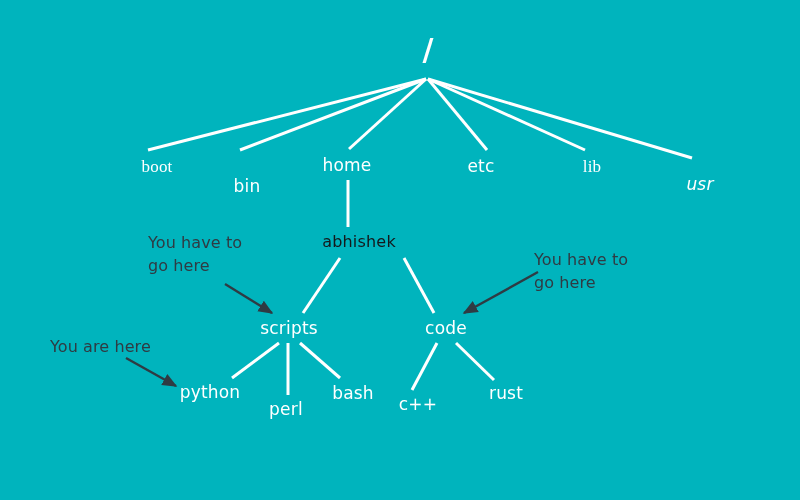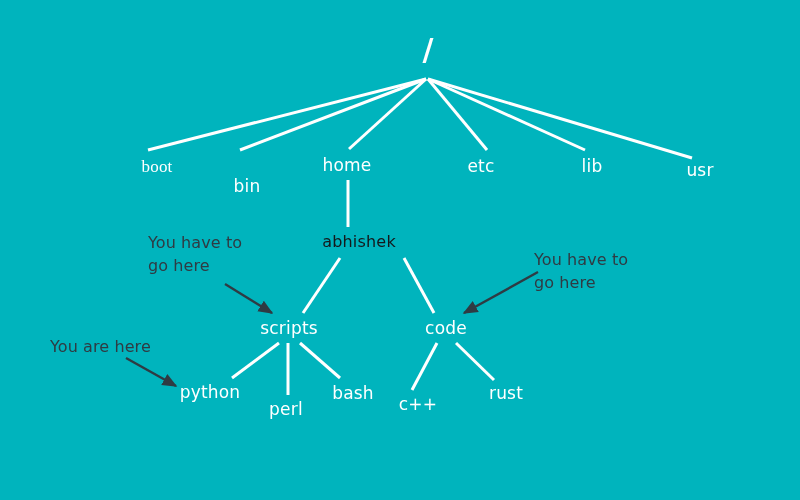--- a/index.html
+++ b/index.html
@@ -86,22 +86,22 @@
         <line x1="126" y1="358" x2="176" y2="386" stroke="#2f3b43" stroke-width="2.4" marker-end="url(#arrowhead)"></line>
       </g>
   </svg>
 
   <div id="node-layer">
       <div class="node root" style="left: 428px; top: 50px;">/</div>
       <div class="node" style="left: 157px; top: 166px; font-family: Liberation Serif, serif;">boot</div>
       <div class="node" style="left: 247px; top: 166px; margin-top: 20px;">bin</div>
       <div class="node" style="left: 347px; top: 165px;">home</div>
       <div class="node" style="left: 481px; top: 166px; text-align: center;">etc</div>
-      <div class="node" style="left: 592px; top: 166px;">lib</div>
-      <div class="node" style="left: 700px; top: 170px;">usr</div>
+      <div class="node" style="left: 592px; top: 166px; font-family: Liberation Serif, serif;">lib</div>
+      <div class="node" style="left: 700px; top: 184px; font-style: italic;">usr</div>
       <div class="node dark" style="left: 359px; top: 242px;">abhishek</div>
       <div class="node" style="left: 289px; top: 328px;">scripts</div>
       <div class="node" style="left: 446px; top: 328px;">code</div>
       <div class="node" style="left: 210px; top: 392px;">python</div>
       <div class="node" style="left: 286px; top: 409px;">perl</div>
       <div class="node" style="left: 353px; top: 393px;">bash</div>
       <div class="node" style="left: 418px; top: 404px;">c++</div>
       <div class="node" style="left: 506px; top: 393px;">rust</div>
     </div>
   <div id="note-layer">

